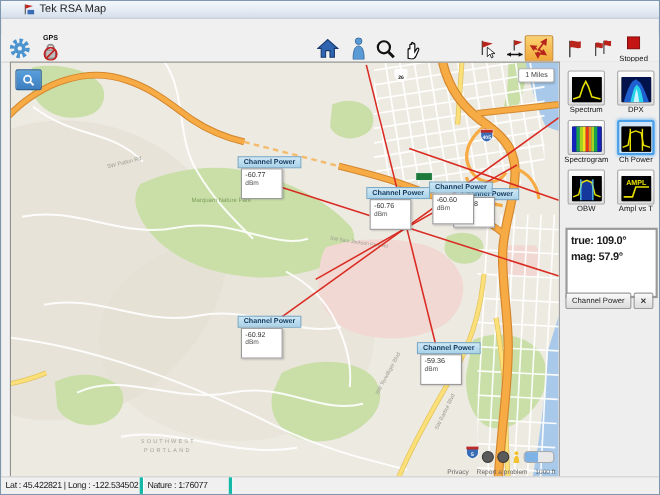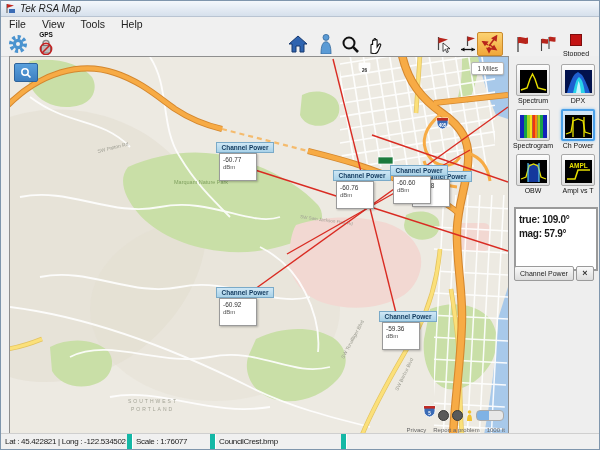--- a/index.html
+++ b/index.html
@@ -1,18 +1,18 @@
 <!DOCTYPE html>
 <html><head>
 <meta charset="utf-8">
 <style>
   html,body{margin:0;padding:0;background:#777;font-family:"Liberation Sans",sans-serif;}
   .window{position:relative;width:598px;height:448px;background:#f0f0f0;border:1px solid #7f96ad;overflow:hidden;}
   
-  .titlebar{position:absolute;left:0;top:0;right:0;height:15px;background:linear-gradient(#f4f8fc,#d6e0ec);border-bottom:1px solid #b9c4d2;display:flex;align-items:center;padding-left:4px;font-style:italic;}
+  .titlebar{position:absolute;left:0;top:0;right:0;height:15px;background:linear-gradient(#f4f8fc,#d6e0ec);border-bottom:1px solid #b9c4d2;display:flex;align-items:center;padding-left:20px;}
   .titlebar .appicon{width:11px;height:11px;margin-right:4px;}
   .titlebar .title{font-size:10px;color:#222;}
   
   .menubar{position:absolute;left:0;top:16px;right:0;height:14px;background:#f0f0f0;display:flex;align-items:center;}
   .menu-item{font-size:10.5px;color:#222;padding:0 8px;height:14px;line-height:14px;cursor:default;}
   
   .toolbar{position:absolute;left:0;top:30px;right:0;height:25px;background:#f0f0f0;border-bottom:1px solid #d5d5d5;}
   .tbtn{position:absolute;top:1px;width:24px;height:22px;display:flex;align-items:center;justify-content:center;border:1px solid transparent;border-radius:2px;}
   .tbtn.active{background:linear-gradient(#fcd271,#f0a73a);border:1px solid #c98a2c;}
   .gpswrap{position:absolute;left:32px;top:0;width:26px;height:25px;text-align:center;}
@@ -43,42 +43,36 @@
   .meas-btn.selected{border:2px solid #4aa0e8;background:#cfe4f7;box-shadow:0 0 3px #7cbdf0;}
   .meas-icon{display:block;margin:2px auto 0;width:27px;height:23px;background:#000;border-radius:1px;}
   .meas-label{position:absolute;font-size:7px;color:#111;width:44px;text-align:center;}
   .compass-box{position:absolute;left:5px;top:151px;width:74px;height:52px;background:#fff;border:2px solid #9a9a9a;padding:4px 3px;}
   .compass-line{font-size:10px;font-weight:bold;color:#1a1a1a;line-height:14px;letter-spacing:-0.3px;}
   .tabrow{position:absolute;left:5px;top:210px;display:flex;gap:2px;}
   .tab-btn{border:1px solid #9a9a9a;border-radius:2px;background:linear-gradient(#fafafa,#dcdcdc);font-size:7px;color:#222;padding:3px 5px;}
   .tab-close{border:1px solid #9a9a9a;border-radius:2px;background:linear-gradient(#fafafa,#dcdcdc);font-size:9px;font-weight:bold;color:#333;width:16px;line-height:12px;text-align:center;}
   
   .statusbar{position:absolute;left:0;bottom:0;right:0;height:15px;background:#f0f0f0;border-top:1px solid #cfcfcf;display:flex;}
-  .status-cell{font-size:8px;color:#222;line-height:15px;padding:0 4px;border-right:5px solid #14b8a6;box-shadow:1px 0 0 #fff;white-space:nowrap;overflow:hidden;letter-spacing:-0.3px;}
+  .status-cell{font-size:8px;color:#222;line-height:15px;padding:0 4px;border-right:3px solid #14b8a6;box-shadow:1px 0 0 #fff;white-space:nowrap;overflow:hidden;letter-spacing:-0.3px;}
 </style>
 </head>
 <body>
 
 <div class="window">
 
   <div class="titlebar">
     <svg class="appicon" viewBox="0 0 11 11">
       <line x1="2" y1="1" x2="2" y2="10" stroke="#555" stroke-width="1"></line>
       <path d="M2,1 L9,2.5 L2,5 Z" fill="#c22820"></path>
       <rect x="4" y="6" width="6" height="4" fill="#3a6bb5"></rect>
     </svg>
     <span class="title">Tek RSA Map</span>
   </div>
 
-  <div class="menubar" id="menubar">
-      <div class="menu-item">File</div>
-      <div class="menu-item">View</div>
-      <div class="menu-item">Tools</div>
-      <div class="menu-item">Help</div>
-    </div>
 
   <div class="toolbar">
     <div class="tbtn" style="left:4px;">
       <svg width="20" height="20" viewBox="0 0 20 20">
         <circle cx="10" cy="10" r="7" fill="none" stroke="#4a93cf" stroke-width="4" stroke-dasharray="3 2.4"></circle>
         <circle cx="10" cy="10" r="5.2" fill="#4a93cf"></circle>
         <circle cx="10" cy="10" r="2" fill="#f0f0f0"></circle>
       </svg>
     </div>
     <div class="gpswrap">
@@ -430,17 +424,16 @@
       <div class="compass-line">mag: 57.9°</div>
     </div>
     <div class="tabrow">
       <div class="tab-btn">Channel Power</div>
       <div class="tab-close">×</div>
     </div>
   </div>
 
   <div class="statusbar">
     <div class="status-cell" style="width:118px;">Lat : 45.422821 | Long : -122.534502</div>
-    <div class="status-cell" style="width:70px;">Scale : 1:76077</div>
-    <div class="status-cell" style="width:118px;">CouncilCrest.bmp</div>
+    <div class="status-cell" style="width:70px;">Nature : 1:76077</div>
     <div class="status-cell" style="flex:1;border-right:none;"></div>
   </div>
 </div>
 
 </body></html>

